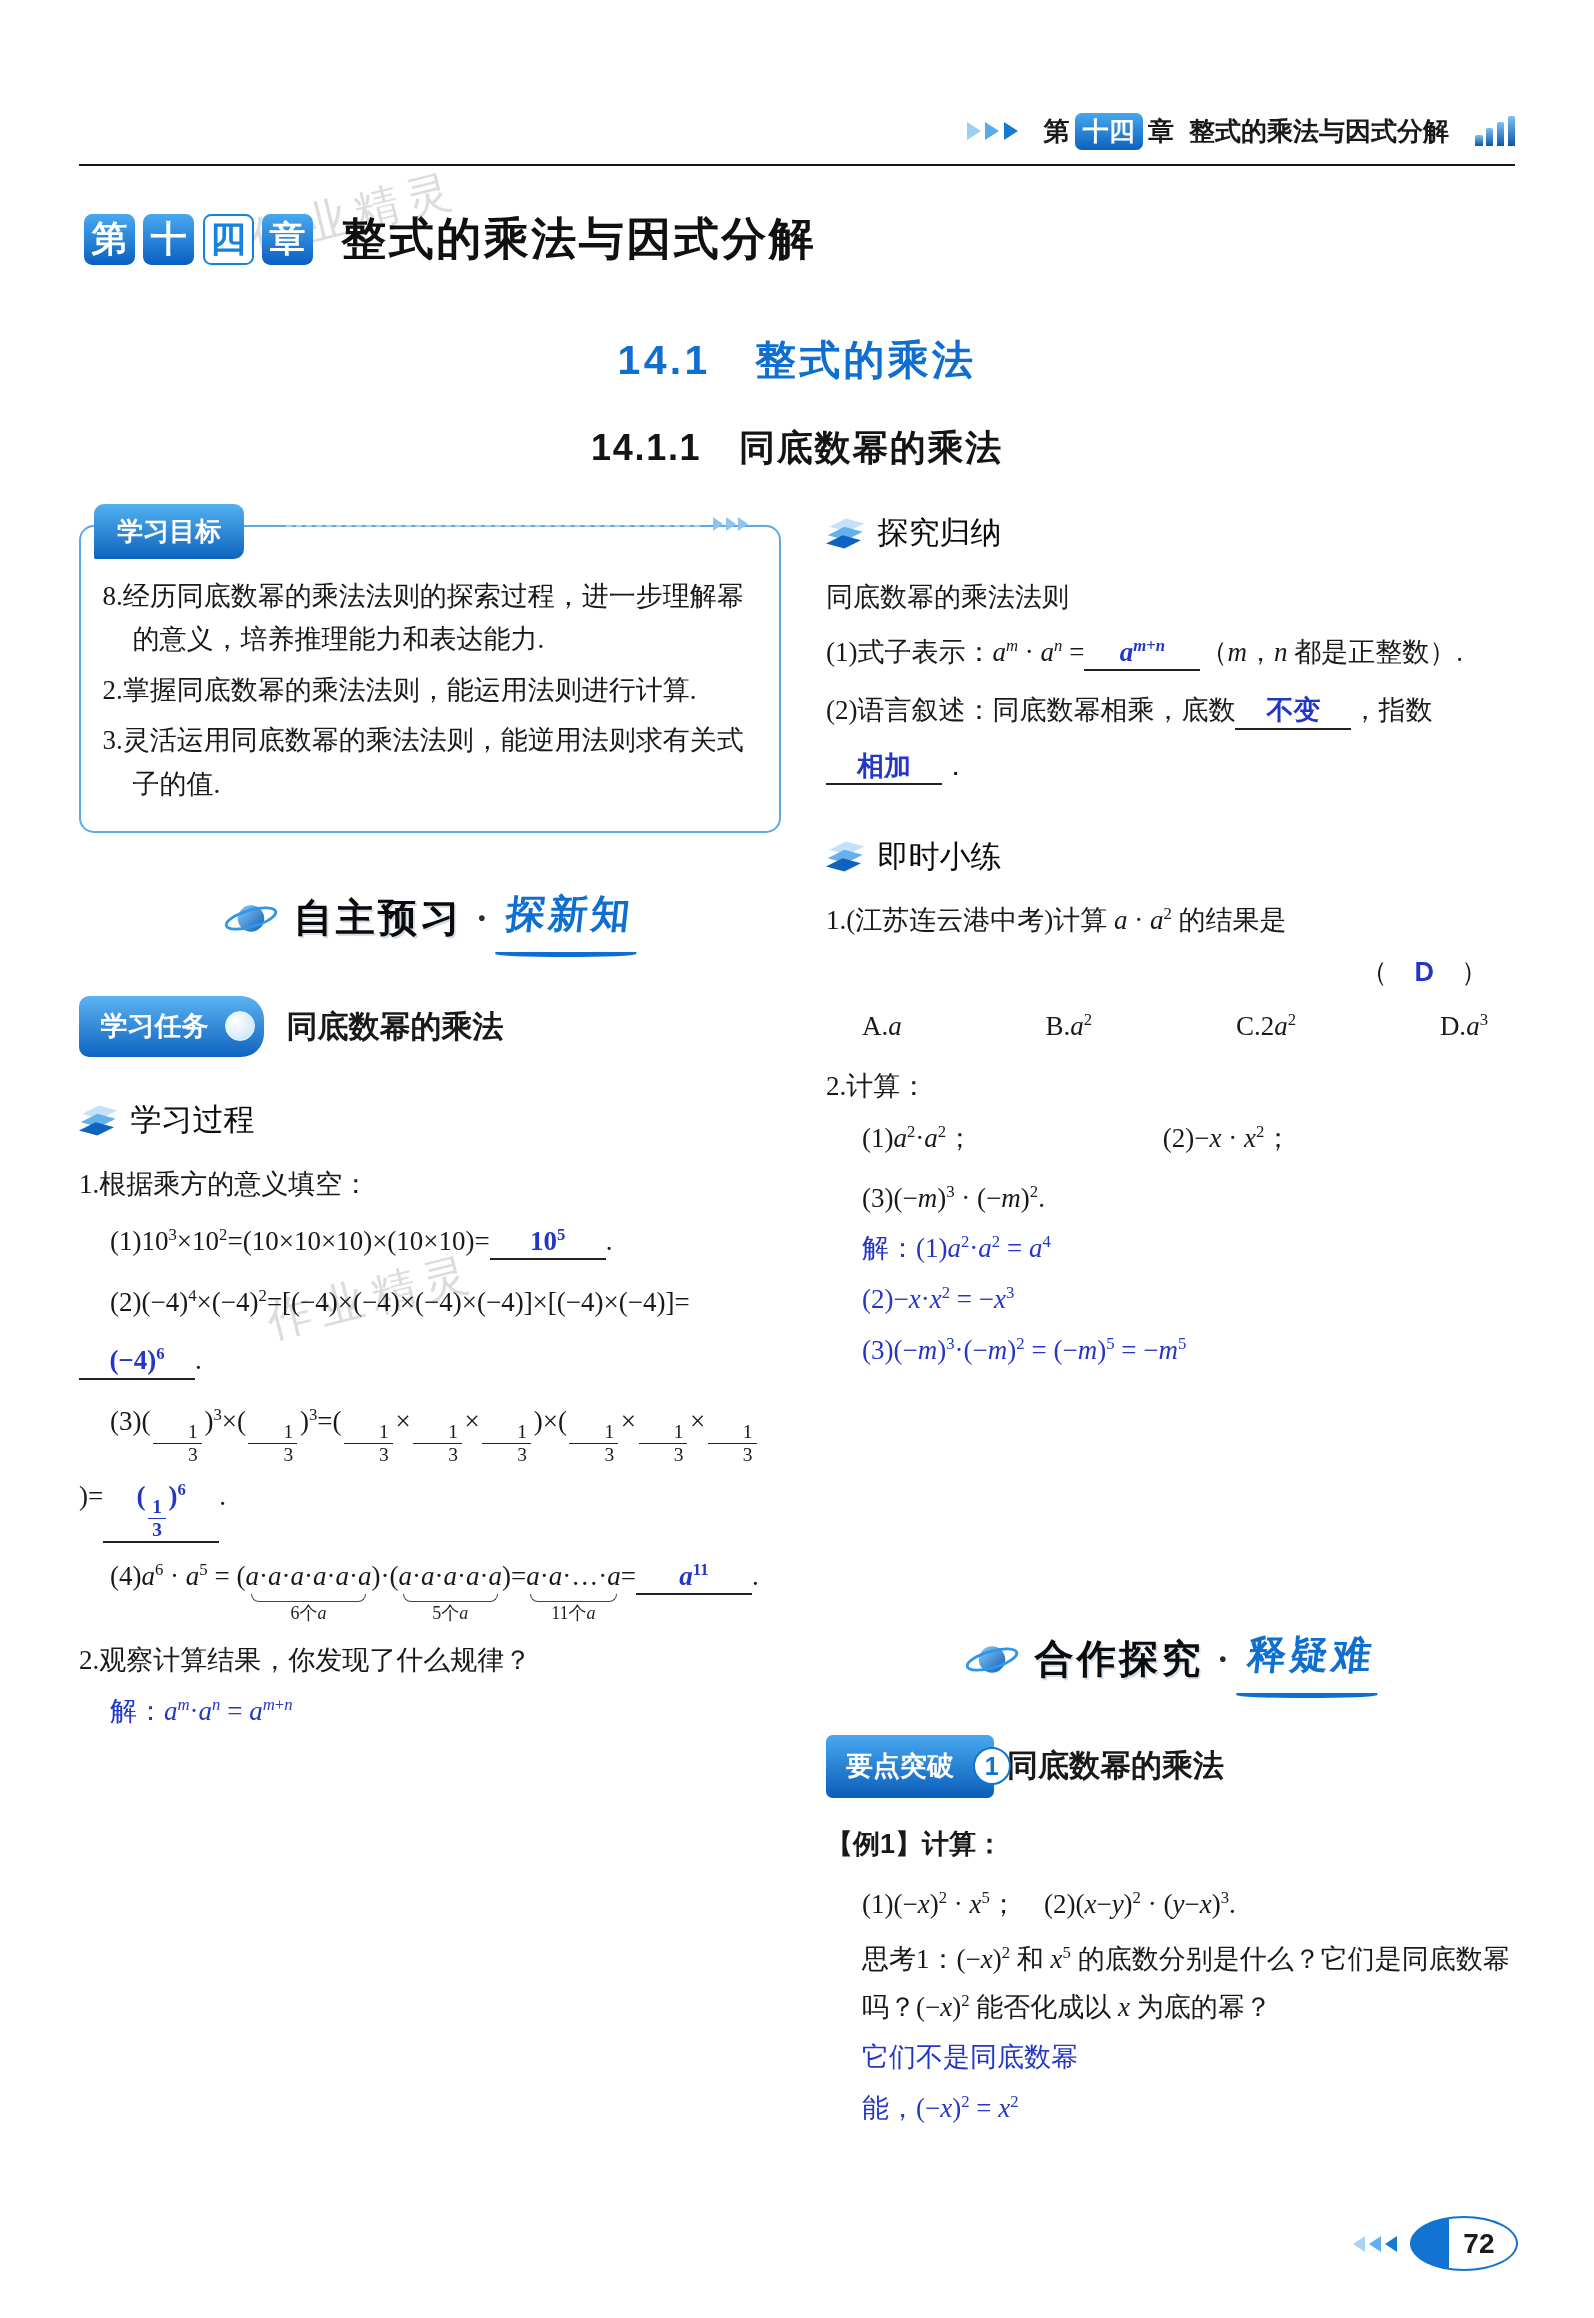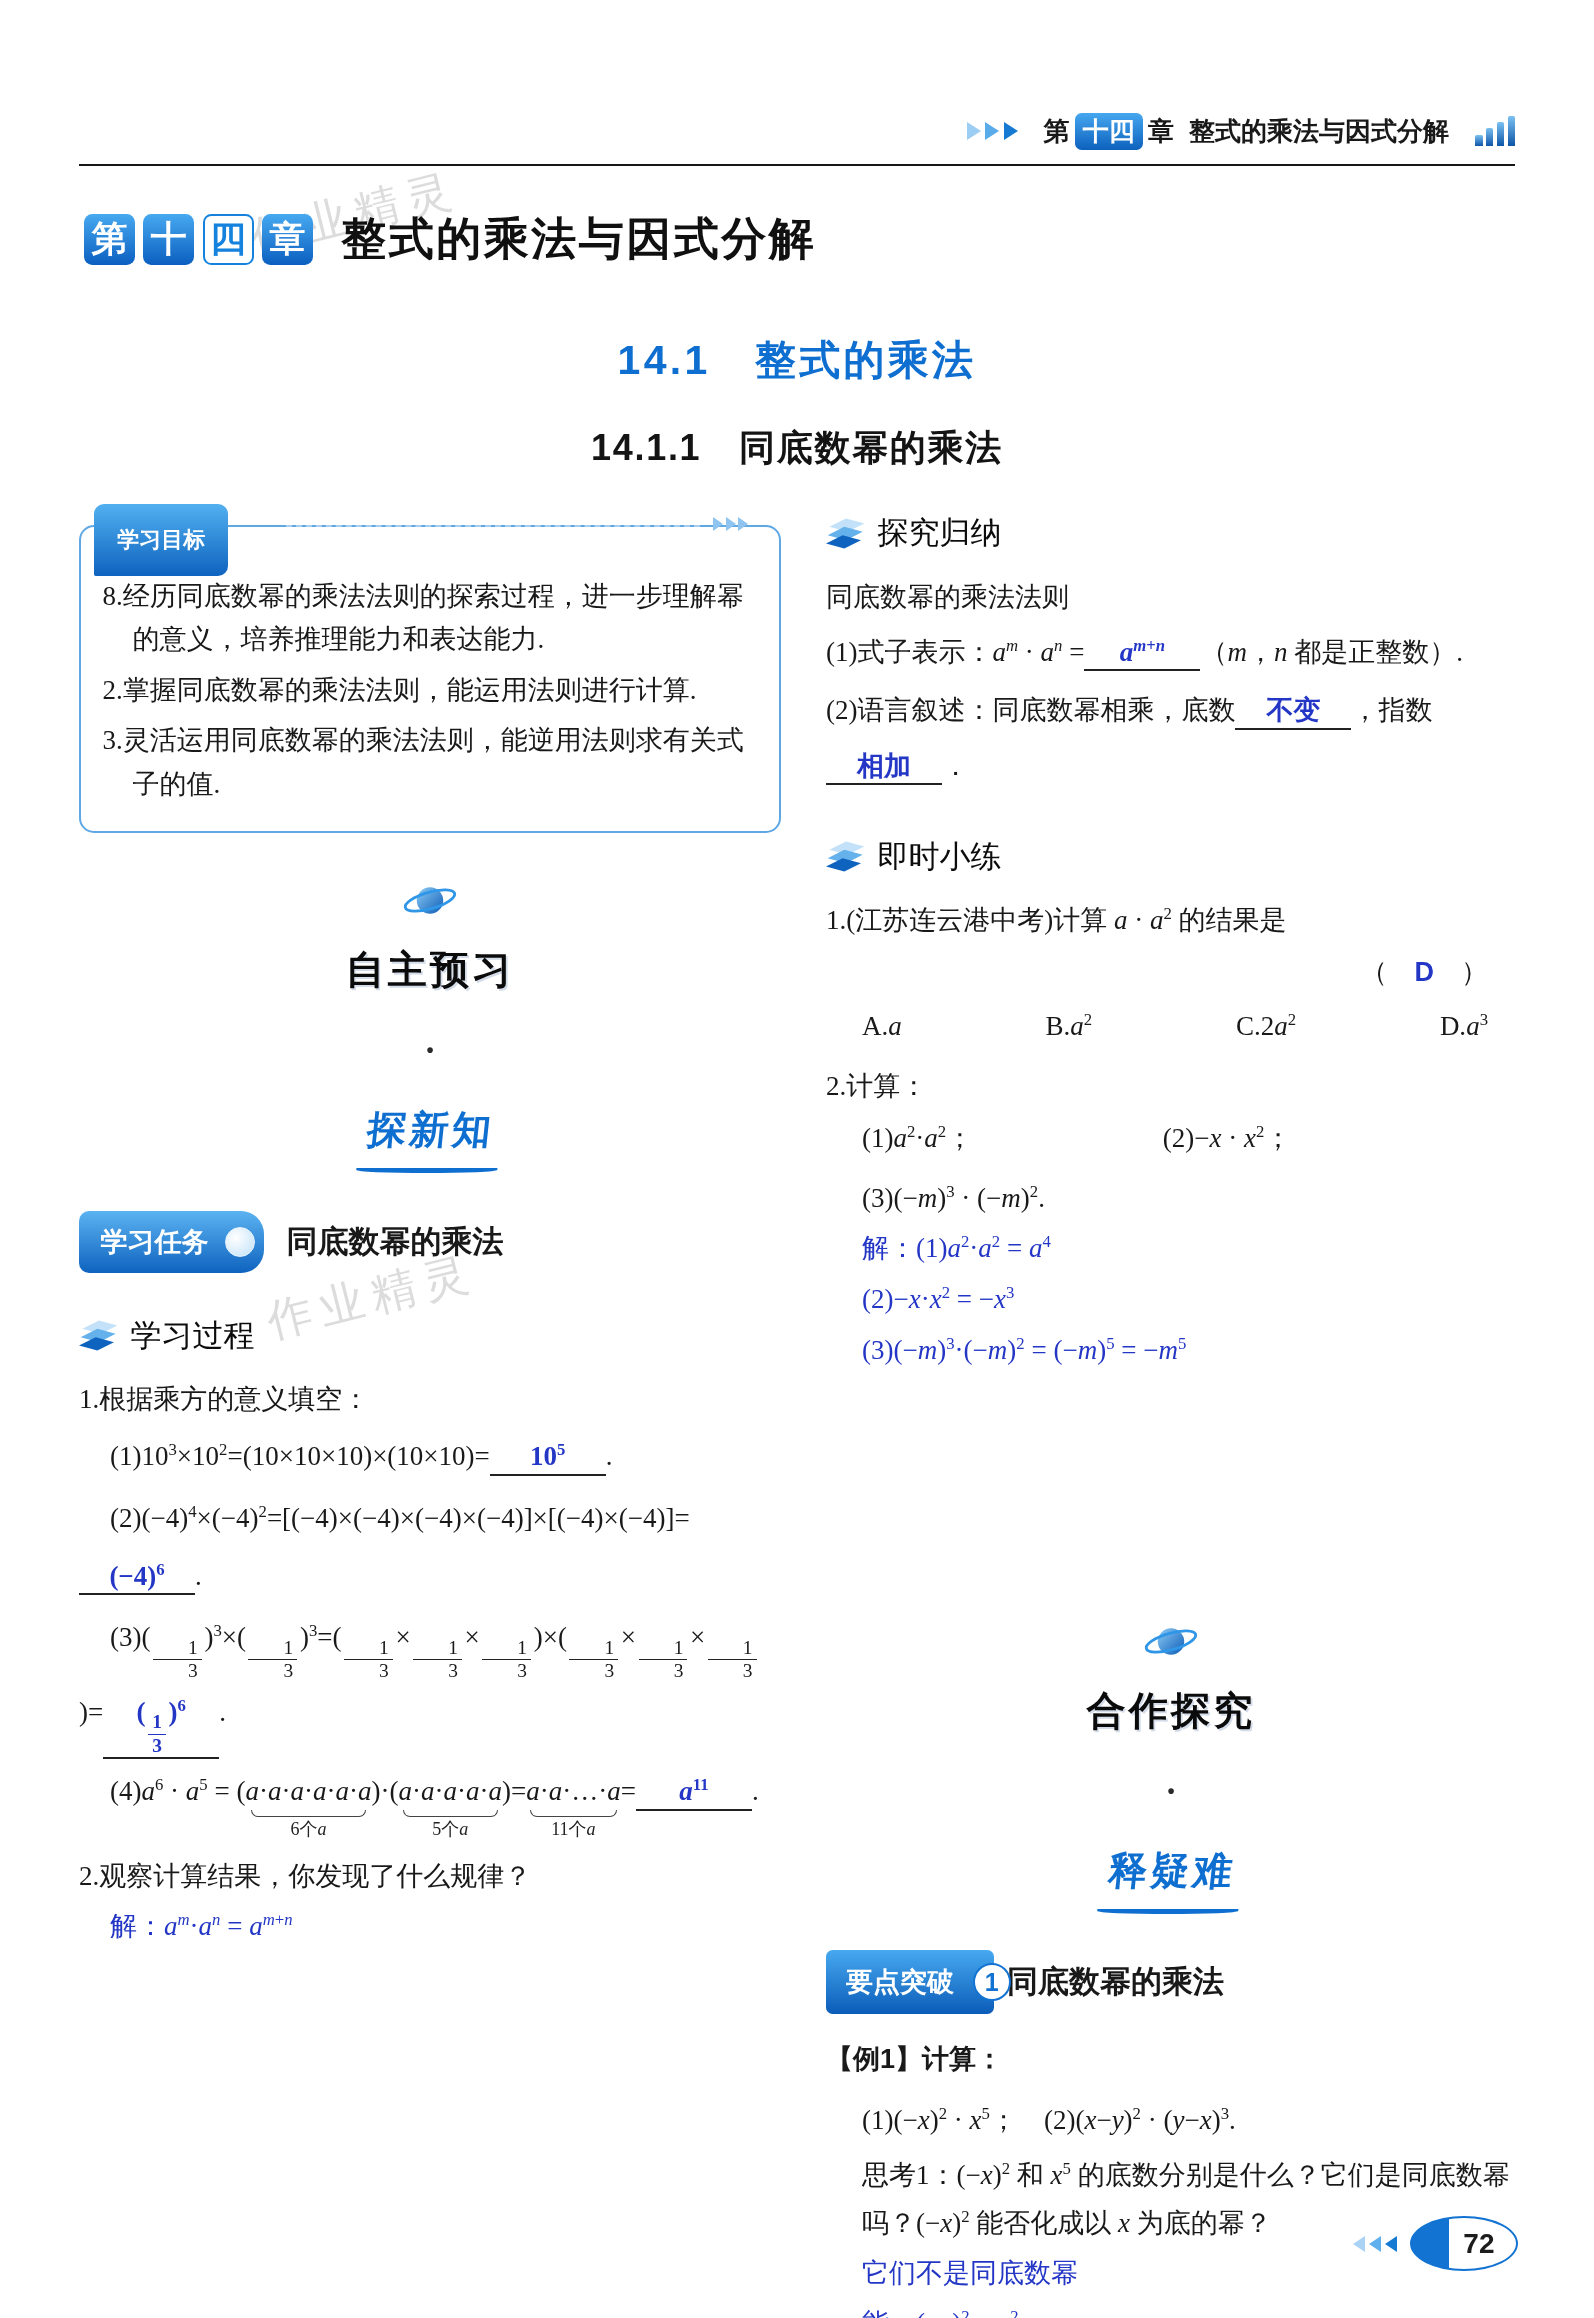--- a/index.html
+++ b/index.html
@@ -39,28 +39,28 @@
   .subsection-title{position:absolute;top:424px;left:0;width:100%;text-align:center;font-family:"Liberation Sans","DejaVu Sans",sans-serif;font-weight:bold;font-size:36px;color:#141414;letter-spacing:1.7px;z-index:1;}
 
   
   .columns{position:absolute;top:502px;left:79px;width:1437px;display:flex;gap:45px;z-index:1;}
   .col{font-size:27px;line-height:1.8;}
   .col-left{width:702px;flex:none;}
   .col-right{flex:1;min-width:0;}
 
   
   .goals-box{position:relative;border:2.5px solid #5fa8e4;border-radius:15px;padding:41px 21.5px 18px 21.5px;margin-top:23px;background:#fff;}
-  .goals-badge{position:absolute;top:-23px;left:13.2px;background:linear-gradient(180deg,#52b0f0,#0e63bf);color:#fff;font-family:"Liberation Sans","DejaVu Sans",sans-serif;font-weight:bold;font-size:22px;padding:16px 23px;border-radius:10px 10px 10px 1.7px;}
+  .goals-badge{position:absolute;top:-23px;left:13.2px;background:linear-gradient(180deg,#52b0f0,#0e63bf);color:#fff;font-family:"Liberation Sans","DejaVu Sans",sans-serif;font-weight:bold;font-size:26px;padding:4px 23px;border-radius:10px 10px 10px 1.7px;}
   .goals-dashes{position:absolute;top:-1.7px;left:205px;right:79px;border-top:2.5px dashed #a6cdee;}
   .goals-dash-arrows{position:absolute;top:-10px;right:31px;display:inline-flex;gap:2.5px;}
   .goals-dash-arrows i{width:0;height:0;border-top:7.5px solid transparent;border-bottom:7.5px solid transparent;border-left:10.8px solid #8ec4ef;}
   .goal-item{padding-left:30px;text-indent:-30px;line-height:1.62;margin:6.6px 0;}
 
   
-  .fancy-heading{display:flex;align-items:center;justify-content:center;gap:13.2px;margin-top:46px;flex-direction:column;}
+  .fancy-heading{display:flex;align-items:center;justify-content:center;gap:13.2px;margin-top:46px;}
   .fancy-heading.coop{margin-top:245px;}
   .planet-icon{display:inline-flex;}
   .fancy-main{font-family:"Liberation Sans","DejaVu Sans",sans-serif;font-weight:bold;font-size:39px;letter-spacing:3.3px;color:#0b0b0b;text-shadow:1.7px 1.7px 0 #d3dce8;}
   .fancy-dot{font-size:35px;font-weight:bold;color:#2a2a2a;}
   .fancy-sub{position:relative;font-family:"Liberation Sans","DejaVu Sans",sans-serif;font-weight:bold;font-size:39px;letter-spacing:3.3px;color:#0f6fd0;transform:skewX(-6deg);padding:0 5px 8.3px;}
   .fancy-sub::after{content:"";position:absolute;left:-1.7px;right:-1.7px;bottom:0;height:5.8px;background:#0f6fd0;border-radius:0 0 60% 60%;}
 
   
   .task-row{display:flex;align-items:center;gap:23px;margin-top:38px;}
   .task-badge{position:relative;display:inline-flex;align-items:center;background:linear-gradient(180deg,#5cb3f1,#0e63bf);color:#fff;font-family:"Liberation Sans","DejaVu Sans",sans-serif;font-weight:bold;font-size:27px;padding:6.6px 55px 6.6px 21.5px;border-radius:10px 23px 23px 10px;}

